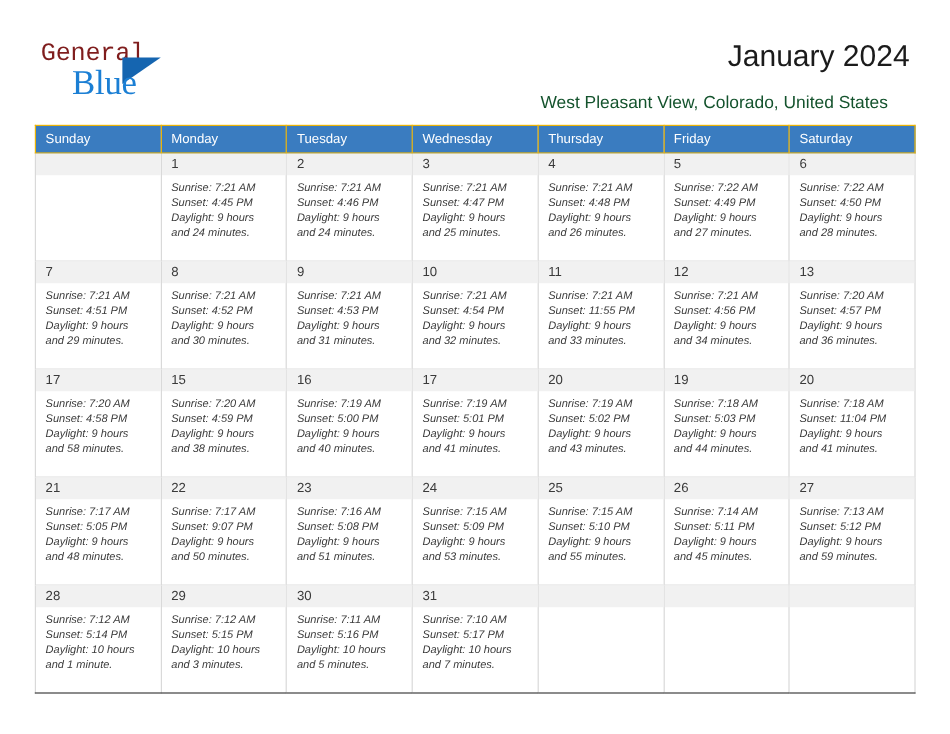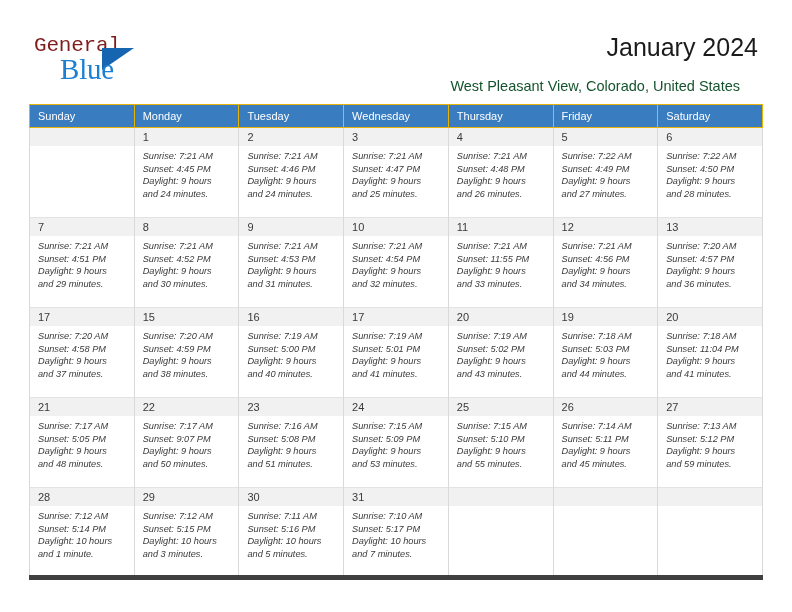--- a/index.html
+++ b/index.html
@@ -118,21 +118,21 @@
   }
   .cell-body div {
     font-size: 9.2px;
     line-height: 12.6px;
     color: #3a3a3a;
     white-space: nowrap;
   }
   tr.week { border-top: 1px solid #d9d9d9; }
   .calendar tbody tr td { border-top: 1px solid #e3e3e3; }
   .calendar tbody tr:first-child td { border-top: 1px solid #d9d9d9; }
-  .calendar tbody tr:last-child td { border-bottom: 5px solid #404040; }
+  .calendar tbody tr:last-child td { border-bottom: 1px solid #404040; }
   td.blank .cell-body { visibility: hidden; }
 </style>
 </head>
 <body>
 
 <div class="page">
 
   <div class="header">
     <div class="logo">
       <span class="logo-general">General</span>
@@ -286,21 +286,21 @@
             </div>
           </td>
         </tr>
         <tr class="week">
           <td>
             <span class="daynum">17</span>
             <div class="cell-body">
               <div>Sunrise: 7:20 AM</div>
               <div>Sunset: 4:58 PM</div>
               <div>Daylight: 9 hours</div>
-              <div>and 37 minutes.</div>
+              <div>and 58 minutes.</div>
             </div>
           </td>
           <td>
             <span class="daynum">15</span>
             <div class="cell-body">
               <div>Sunrise: 7:20 AM</div>
               <div>Sunset: 4:59 PM</div>
               <div>Daylight: 9 hours</div>
               <div>and 38 minutes.</div>
             </div>

